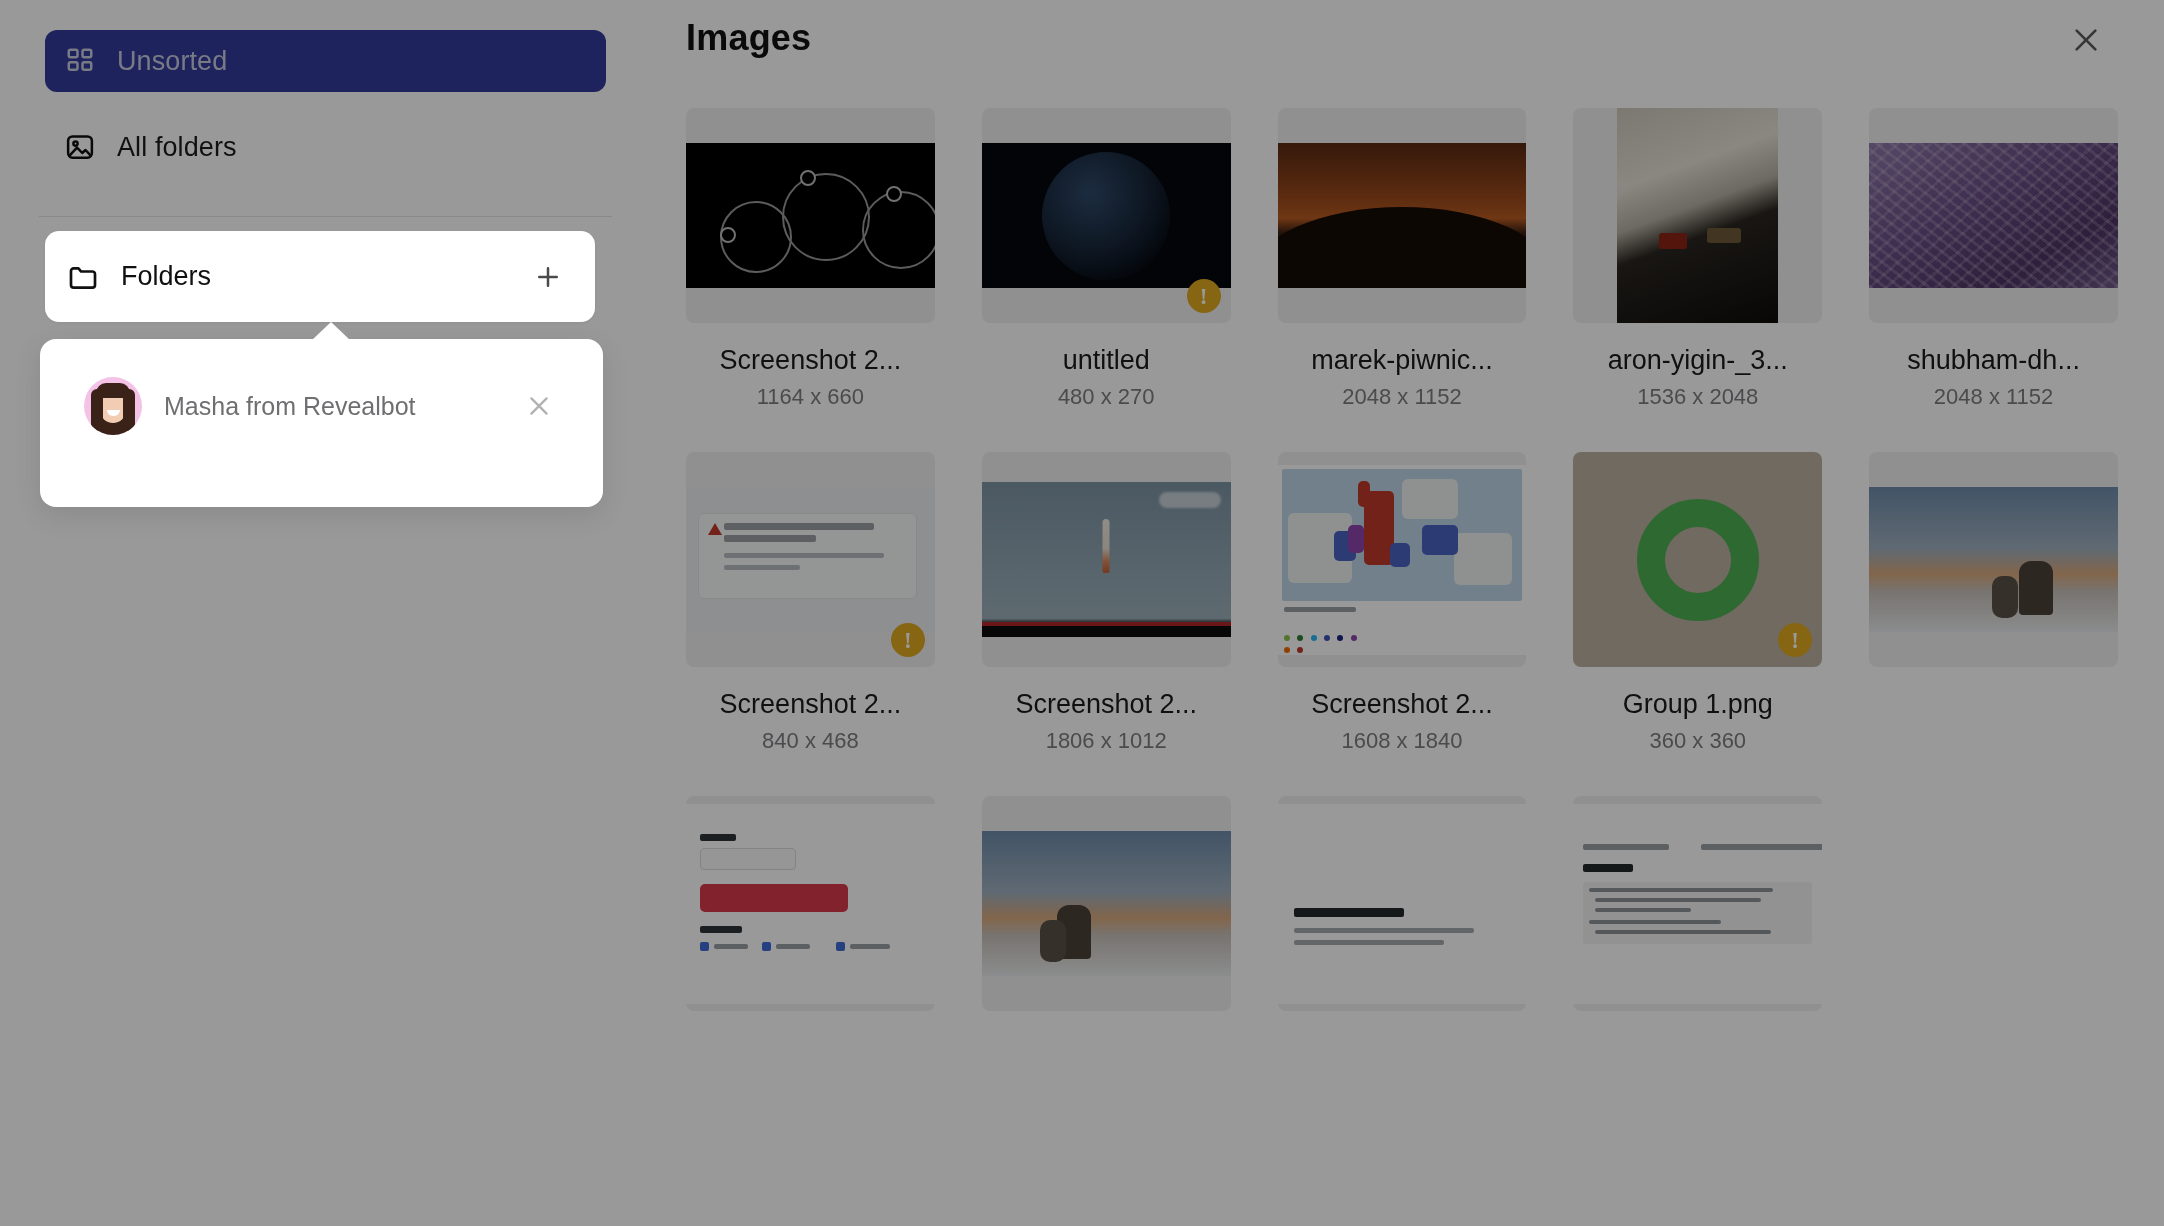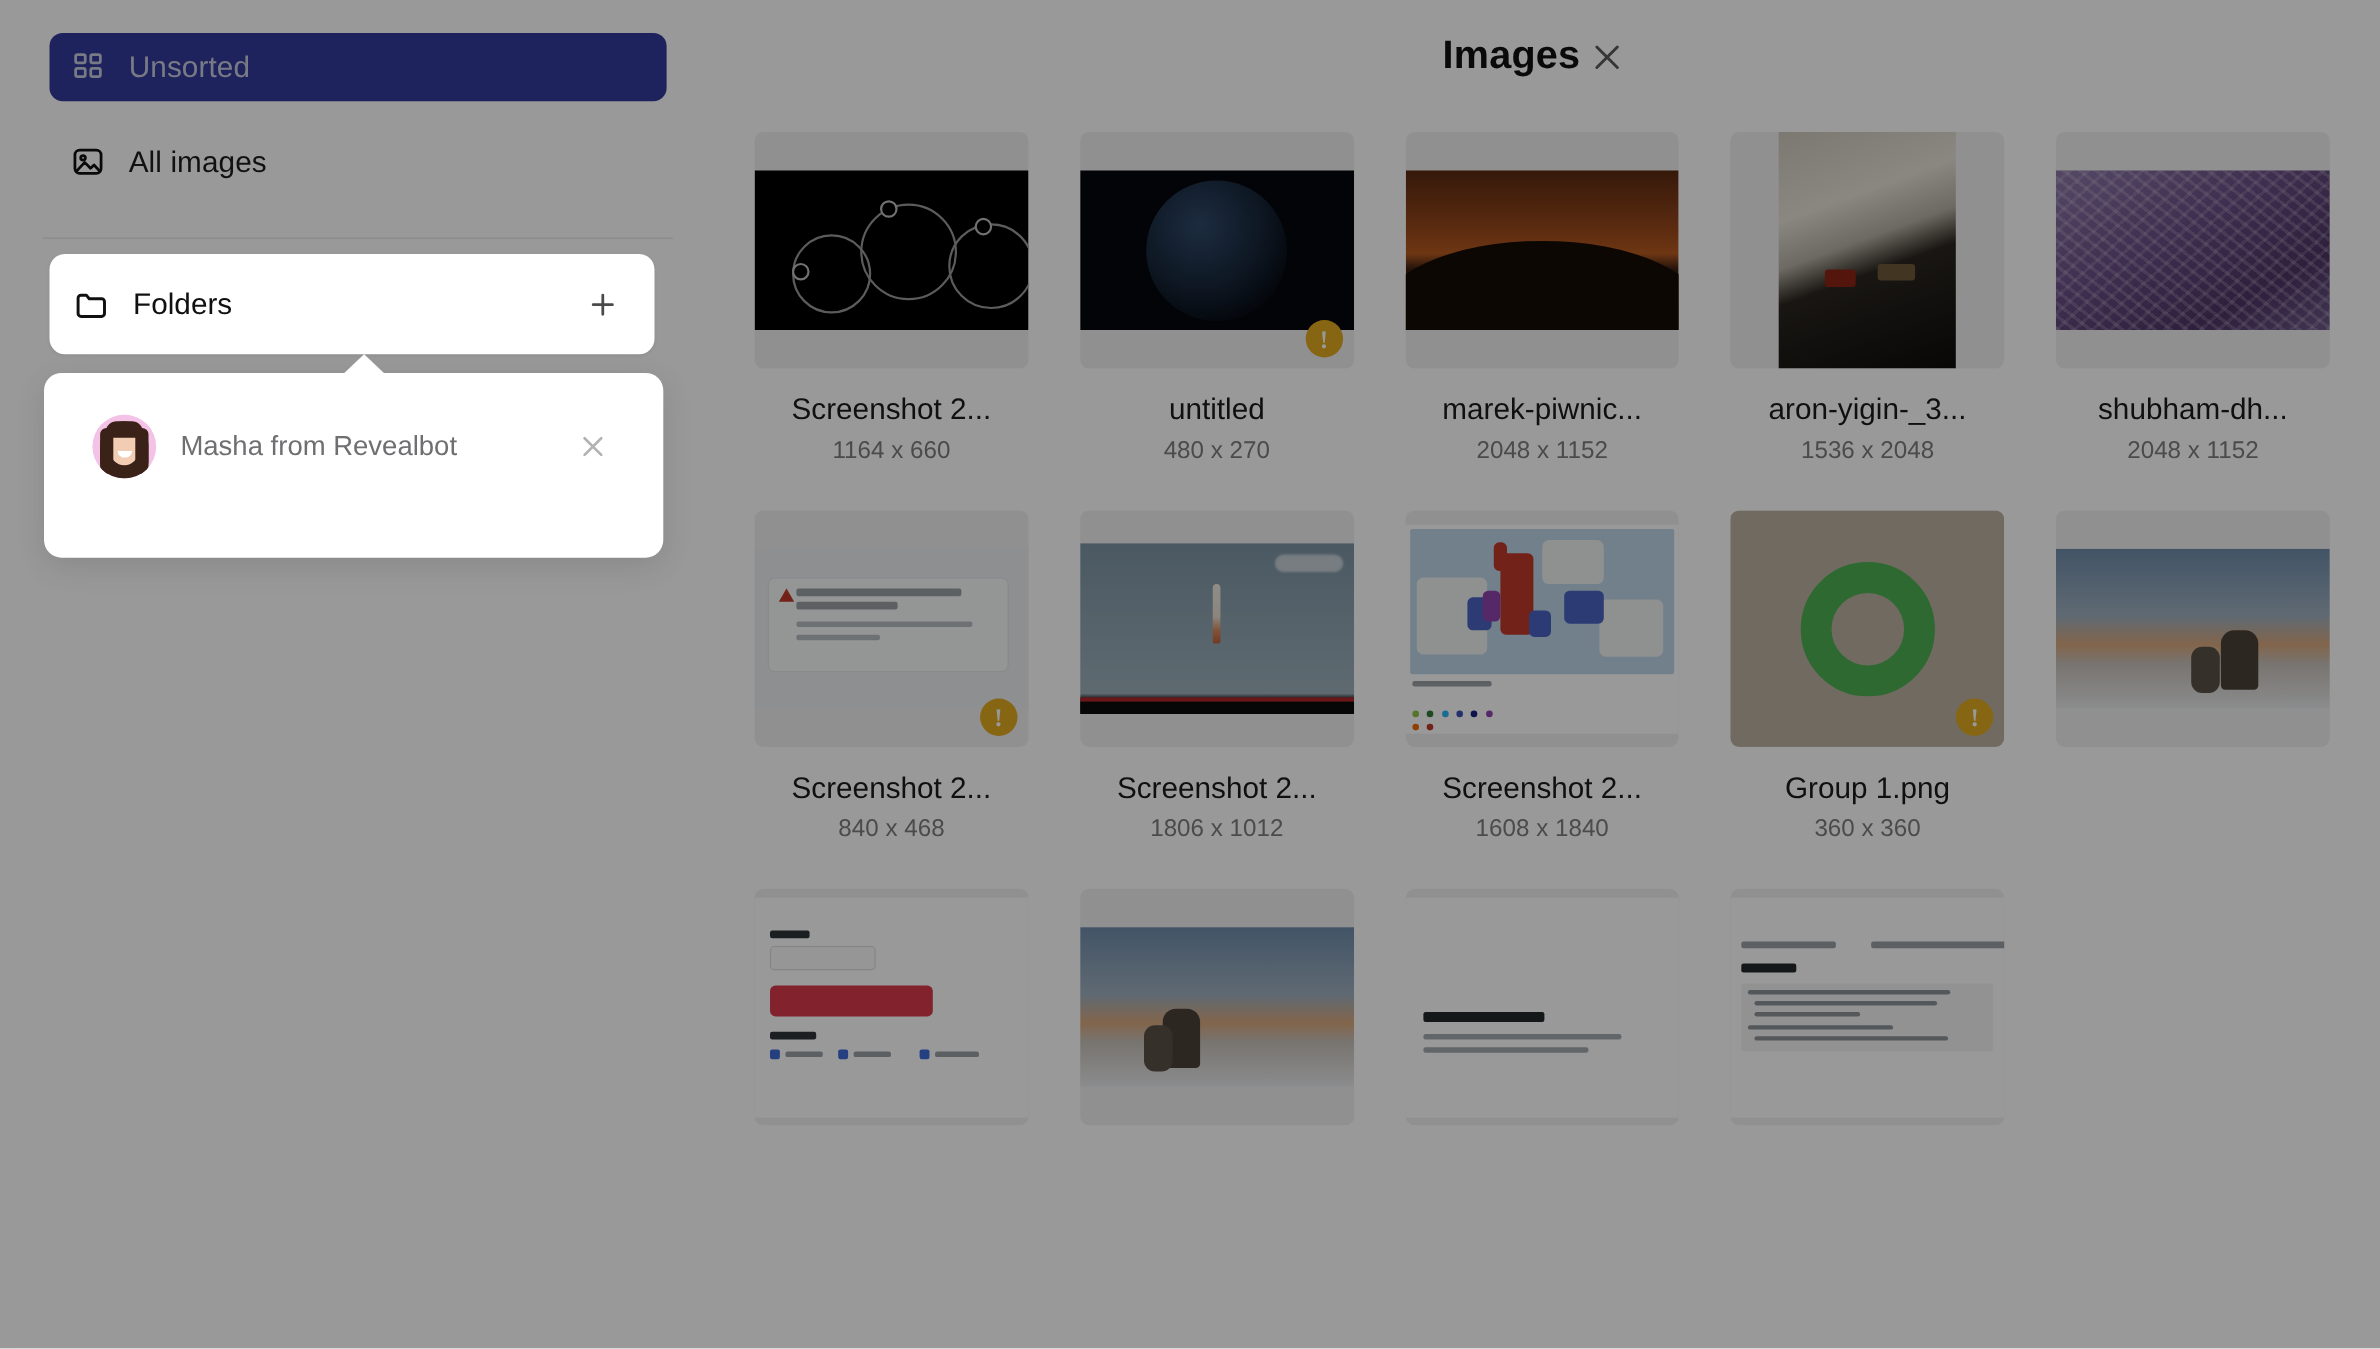--- a/index.html
+++ b/index.html
@@ -50,21 +50,21 @@
     font-size: 27px; color: #101010; margin-left: 22px; flex: 1;
   }
   .folders-add {
     width: 42px; height: 42px; display: flex; align-items: center; justify-content: center;
     color: #4a4a4a;
   }
 
   
   .main { position: absolute; left: 640px; top: 0; right: 0; bottom: 0; background: #ffffff; padding: 0 46px; }
 
-  .main-head { display: flex; align-items: flex-start; justify-content: center; padding-top: 28px; }
+  .main-head { display: flex; align-items: flex-start; justify-content: space-between; padding-top: 16px; }
   .main-title { font-size: 36px; font-weight: 700; color: #111; letter-spacing: .2px; line-height: 1; padding-top: 4px; }
   .close-x { width: 48px; height: 48px; display: flex; align-items: center; justify-content: center; color: #5b5b5b; margin-right: 8px; }
 
   .toolbar { display: flex; align-items: center; gap: 26px; margin-top: 52px; }
   .btn-upload {
     height: 64px; min-width: 186px;
     background: #f1f1f2; border-radius: 14px;
     display: flex; align-items: center; justify-content: center; gap: 12px;
     font-size: 26px; font-weight: 700; color: #141414;
     padding: 0 26px;
@@ -263,21 +263,21 @@
       <div class="side-gap"></div>
 
       <div class="side-item">
         <span class="ico">
           <svg width="30" height="30" viewBox="0 0 24 24" fill="none" stroke="#101010" stroke-width="2" stroke-linejoin="round" stroke-linecap="round">
             <rect x="2.5" y="3.5" width="19" height="17" rx="3.5"></rect>
             <circle cx="8.4" cy="9.2" r="1.7"></circle>
             <path d="M4 18.5l5.6-6 4.2 4.3 2.6-2.4 3.8 4.1"></path>
           </svg>
         </span>
-        <span>All images</span>
+        <span>All folders</span>
       </div>
 
       <div style="height:38px"></div>
       <div class="side-divider"></div>
     </div>
 
     <div class="main">
 
       <div class="main-head">
         <div class="main-title">Images</div>

